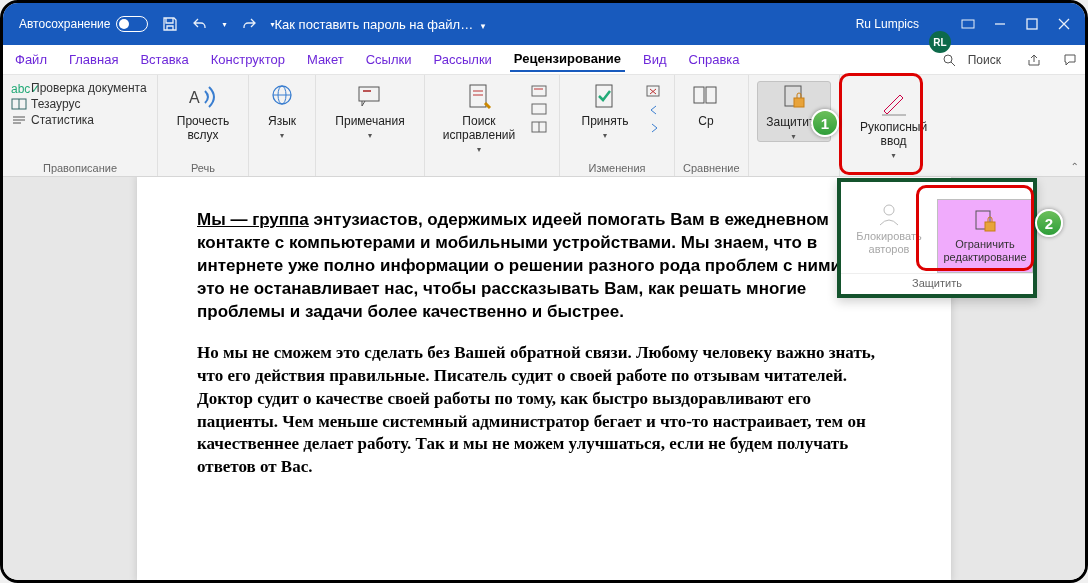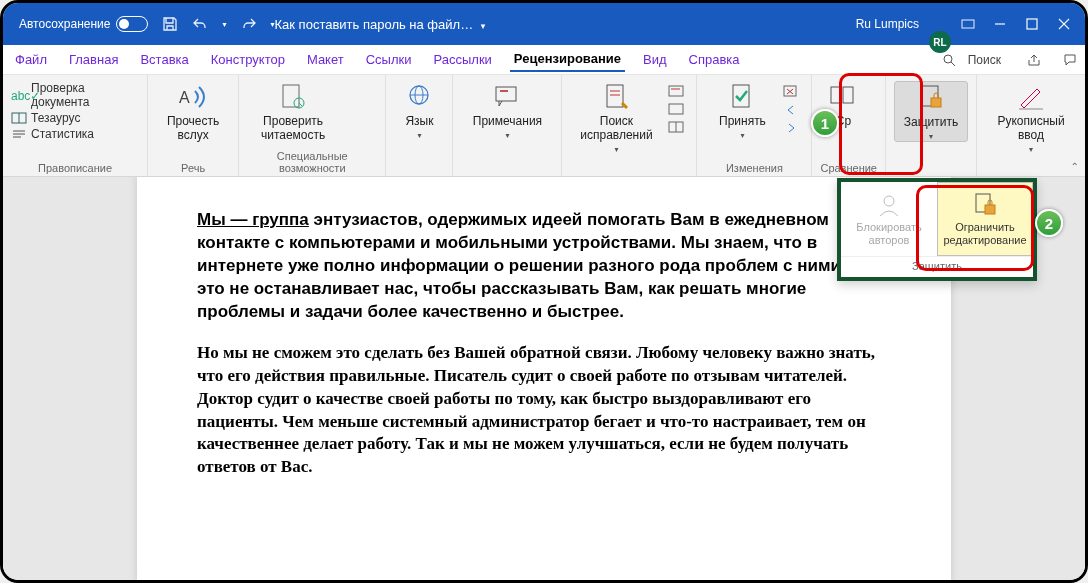--- a/index.html
+++ b/index.html
@@ -35,21 +35,21 @@
 .callout { position: absolute; border: 3px solid #d00; border-radius: 10px; pointer-events: none; }
 .callout-1 { left: 836px; top: 70px; width: 84px; height: 102px; }
 .callout-2 { left: 913px; top: 182px; width: 118px; height: 86px; }
 .badge { position: absolute; width: 28px; height: 28px; border-radius: 50%; background: linear-gradient(#6bbf5a,#2f9e3a); color: #fff; display: flex; align-items: center; justify-content: center; font-weight: 700; font-size: 15px; border: 2px solid #fff; box-shadow: 0 0 4px rgba(0,0,0,.4); pointer-events: none; }
 .badge-1 { left: 808px; top: 106px; }
 .badge-2 { left: 1032px; top: 206px; }
 .dropdown-panel { position: absolute; left: 834px; top: 175px; width: 200px; background: #fff; border: 4px solid #14532d; box-shadow: 0 4px 10px rgba(0,0,0,.18); display: flex; flex-direction: column; }
 .dd-row { display: flex; }
 .dd-item { flex: 1; display: flex; flex-direction: column; align-items: center; justify-content: center; padding: 8px 4px; font-size: 11px; color: #333; text-align: center; line-height: 1.2; gap: 2px; border: 1px solid transparent; }
 .dd-item.disabled { color: #a8a8a8; }
-.dd-item.hover { background: #fef9c3; border: 1px solid #bfbfbf; }
+.dd-item.hover { background: #f0abfc; border: 1px solid #bfbfbf; margin-top: 17px; }
 .dd-ico { width: 28px; height: 28px; }
 .dd-footer { text-align: center; font-size: 11px; color: #666; padding: 3px 0 5px; border-top: 1px solid #eee; }
 .doc-area { position: absolute; top: 174px; left: 0; right: 0; bottom: 0; background: #e7e7e7; display: flex; justify-content: center; overflow: hidden; }
 .doc-page { background: #fff; width: 814px; margin-top: -4px; padding: 36px 60px 40px 60px; box-shadow: 0 2px 8px rgba(0,0,0,.15); }
 .doc-p { font-family: Georgia, "Times New Roman", serif; font-size: 17px; font-weight: 700; color: #000; line-height: 1.35; margin-bottom: 18px; }
 .doc-link { text-decoration: underline; color: #000; }
 .collapse-caret { position: absolute; right: 6px; bottom: 4px; font-size: 10px; color: #666; }
 </style>
 </head>
 <body>
@@ -154,31 +154,20 @@
       <div class="big-btn">
         <svg class="big-ico" viewBox="0 0 32 32">
             <text x="2" y="22" font-size="16" fill="#444">A</text>
             <path d="M18 10q6 6 0 12 M22 6q10 10 0 20" fill="none" stroke="#3a7ed0" stroke-width="2"></path>
           </svg>
         <span>Прочесть вслух</span>
       </div>
       <div class="group-label">Речь</div>
     </div>
 
-    <div class="group">
-      <div class="big-btn wider">
-        <svg class="big-ico" viewBox="0 0 32 32">
-            <rect x="6" y="4" width="16" height="22" fill="none" stroke="#666"></rect>
-            <circle cx="22" cy="22" r="5" fill="none" stroke="#2a7"></circle>
-            <path d="M22 22l3 3" stroke="#2a7"></path>
-          </svg>
-        <span>Проверить читаемость</span>
-      </div>
-      <div class="group-label">Специальные возможности</div>
-    </div>
 
     <div class="group">
       <div class="big-btn" style="width:50px;">
         <svg class="big-ico" viewBox="0 0 32 32">
             <circle cx="16" cy="14" r="9" fill="none" stroke="#3a7ed0" stroke-width="1.3"></circle>
             <ellipse cx="16" cy="14" rx="4" ry="9" fill="none" stroke="#3a7ed0"></ellipse>
             <line x1="7" y1="14" x2="25" y2="14" stroke="#3a7ed0"></line>
           </svg>
         <span>Язык</span>
           <span class="drop-arrow"> ▾</span>
@@ -270,21 +259,21 @@
             <rect x="7" y="4" width="16" height="20" fill="none" stroke="#555"></rect>
             <rect x="16" y="16" width="10" height="9" fill="#e8a33a" stroke="#c77f16"></rect>
             <path d="M19 16v-3a2 2 0 0 1 4 0v3" fill="none" stroke="#c77f16"></path>
           </svg>
         <span>Защитить</span>
           <span class="drop-arrow"> ▾</span>
       </div>
       <div class="group-label">&nbsp;</div>
     </div>
 
-    <div class="group" style="border-right:none;">
+    <div class="group" style="border-right:none;justify-content:flex-end;">
       <div class="big-btn wider">
         <svg class="big-ico" viewBox="0 0 32 32">
             <path d="M6 24L22 8l3 3L9 27z" fill="none" stroke="#c04"></path>
             <line x1="4" y1="28" x2="28" y2="28" stroke="#888"></line>
           </svg>
         <span>Рукописный ввод</span>
           <span class="drop-arrow"> ▾</span>
       </div>
       <div class="group-label">&nbsp;</div>
     </div>

